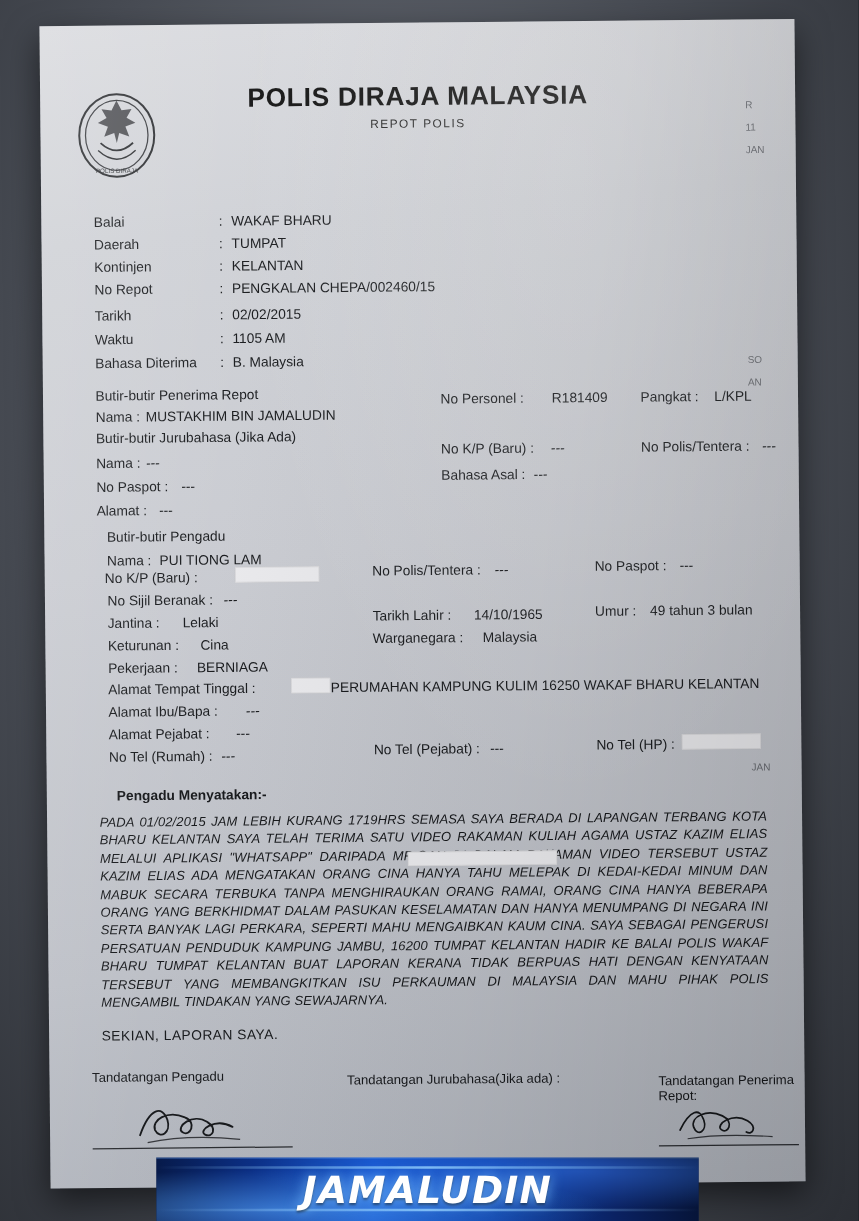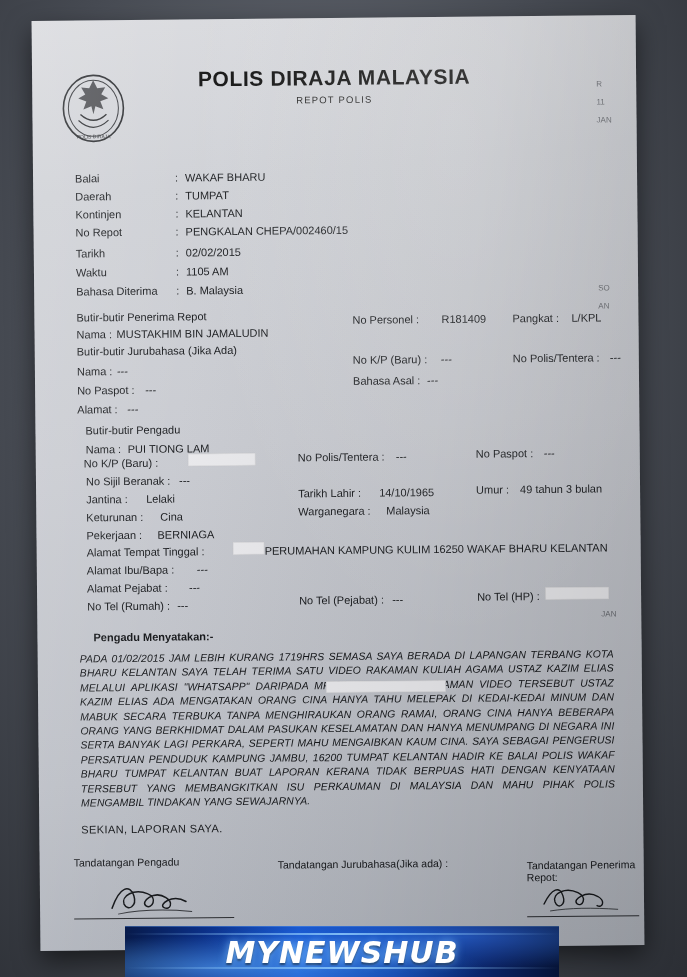--- a/index.html
+++ b/index.html
@@ -343,16 +343,16 @@
         <div style="margin-top:290px">JAN</div>
       </div>
 
     </div>
   </div>
 
   <div id="banner">
     <div class="glow"></div>
     <div class="stripe" style="top:6px;"></div>
     <div class="stripe" style="bottom:8px;"></div>
-    <div class="wtext">MYNEWSHUB</div>
+    <div class="wtext">JAMALUDIN</div>
   </div>
 
 </div>
 
 </body></html>

